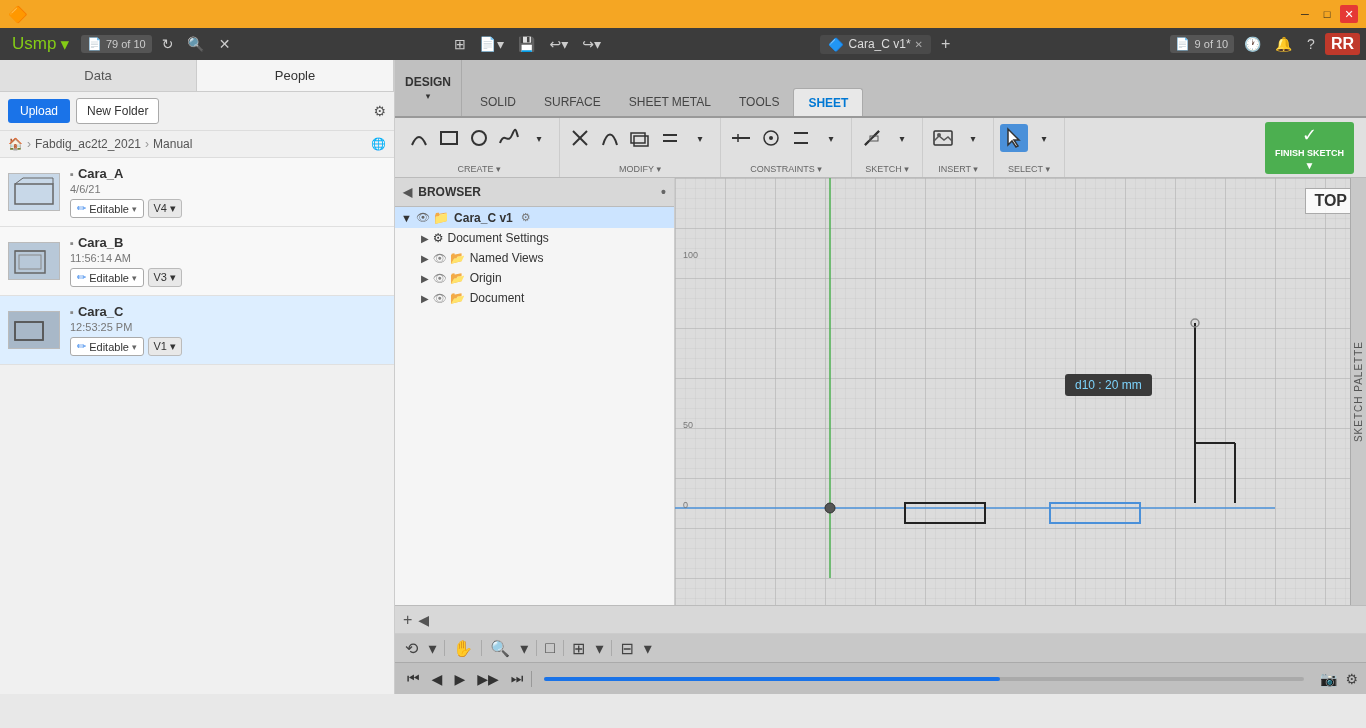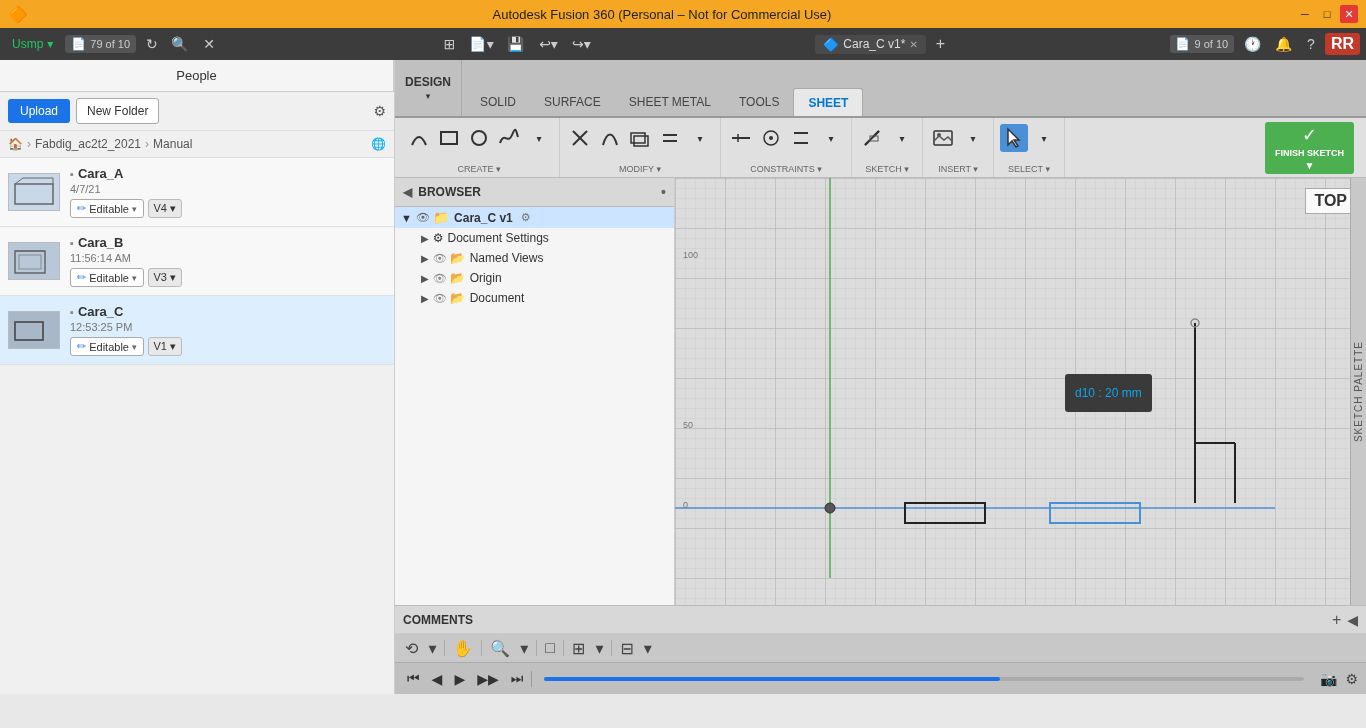--- a/index.html
+++ b/index.html
@@ -36,22 +36,22 @@
     
     #toolbar-row {
       background: #3c3c3c;
       height: 32px;
       display: flex;
       align-items: center;
       padding: 0 6px;
       gap: 6px;
     }
     #toolbar-row .usmp-btn {
-      color: #22c55e;
-      font-size: 12px;
+      color: #84cc16;
+      font-size: 17px;
       cursor: pointer;
       display: flex; align-items: center; gap: 4px;
       padding: 2px 6px;
       border-radius: 3px;
     }
     #toolbar-row .counter-badge {
       background: #555;
       color: #ccc;
       font-size: 11px;
       padding: 2px 6px;
@@ -350,22 +350,22 @@
       background: rgba(255,255,255,0.85);
       border: 1px solid #aaa;
       padding: 3px 8px;
       font-size: 16px;
       font-weight: 600;
       color: #333;
     }
     .dimension-tooltip {
       position: absolute;
       background: #3a3a3a;
-      color: #0ea5e9;
-      padding: 12px 10px;
+      color: #7dd3fc;
+      padding: 4px 10px;
       border-radius: 3px;
       font-size: 12px;
       pointer-events: none;
     }
     .sketch-palette {
       position: absolute;
       right: 0;
       top: 0;
       bottom: 0;
       width: 16px;
@@ -438,21 +438,20 @@
     .playback-sep { width: 1px; height: 16px; background: #999; }
     .timeline-area { flex: 1; height: 4px; background: #aaa; border-radius: 2px; margin: 0 8px; }
     .timeline-progress { width: 60%; height: 100%; background: #1a73e8; border-radius: 2px; }
     .playback-settings { margin-left: auto; font-size: 14px; cursor: pointer; color: #444; }
   </style>
 </head>
 <body>
 
 <div id="title-bar">
   <span style="font-size:16px;">🔶</span>
-  <span class="title-text">Autodesk Fusion 360 (Personal – Not for Commercial Use)</span>
   <div class="win-controls">
     <div class="win-btn">─</div>
     <div class="win-btn">□</div>
     <div class="win-btn close">✕</div>
   </div>
 </div>
 
 <div id="toolbar-row">
   <div class="usmp-btn">
     <span>Usmp</span>
@@ -490,20 +489,21 @@
   <div class="refresh-btn">🕐</div>
   <div class="refresh-btn">🔔</div>
   <div class="refresh-btn">?</div>
   <div style="background:#c0392b;color:#fff;border-radius:3px;padding:2px 6px;font-size:16px;font-weight:600;">RR</div>
 </div>
 
 <div id="main">
 
   <div id="left-panel">
     <div class="panel-tabs">
+      <div class="panel-tab">Data</div>
       <div class="panel-tab active">People</div>
     </div>
     <div class="panel-toolbar">
       <button class="upload-btn">Upload</button>
       <button class="new-folder-btn">New Folder</button>
       <span class="settings-btn">⚙</span>
     </div>
     <div class="breadcrumb">
       <span>🏠</span>
       <span class="sep">›</span>
@@ -521,21 +521,21 @@
               <line x1="4" y1="8" x2="12" y2="2" stroke="#666" stroke-width="1"></line>
               <line x1="42" y1="8" x2="42" y2="2" stroke="#666" stroke-width="1"></line>
               <line x1="12" y1="2" x2="42" y2="2" stroke="#666" stroke-width="1"></line>
             </svg>
         </div>
         <div class="file-info">
           <div class="file-name">
             <span style="color:#888;font-size:11px;">▪</span>
             <span>Cara_A</span>
           </div>
-          <div class="file-date">4/7/21</div>
+          <div class="file-date">4/6/21</div>
           <div class="file-badges">
             <div class="editable-badge">
               <span style="color:#1a73e8;font-size:11px;">✏</span>
               <span>Editable</span>
               <span style="font-size:9px;color:#666;">▾</span>
             </div>
             <div class="version-badge">V4 ▾</div>
           </div>
         </div>
       </div>
@@ -838,21 +838,20 @@
         <div class="sketch-palette">
           <span class="sketch-palette-text">SKETCH PALETTE</span>
         </div>
       </div>
 
     </div>
 
     <div id="bottom-area">
 
       <div id="comments-bar">
-        <span class="comments-label">COMMENTS</span>
         <span class="comments-add">+</span>
         <span class="comments-collapse">◀</span>
       </div>
 
       <div id="status-bar">
         <span class="status-btn">⟲</span>
         <span class="status-btn">▾</span>
         <div class="status-sep"></div>
         <span class="status-btn">✋</span>
         <div class="status-sep"></div>

